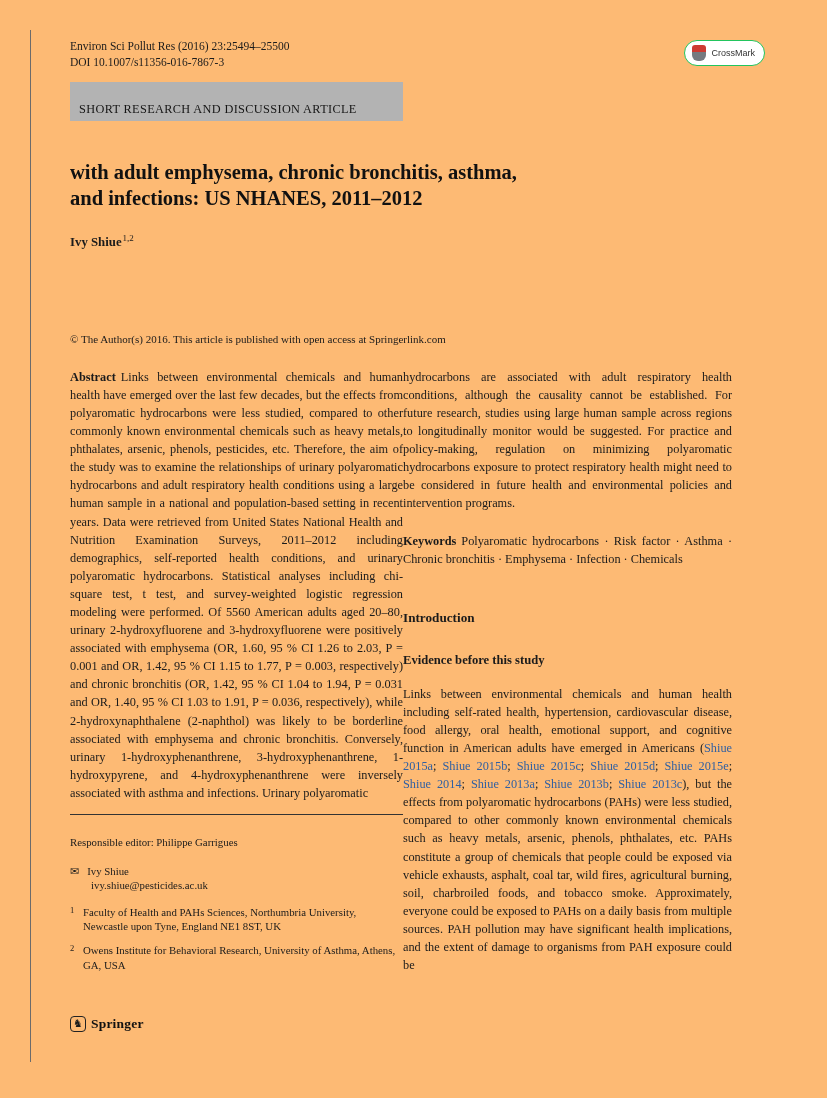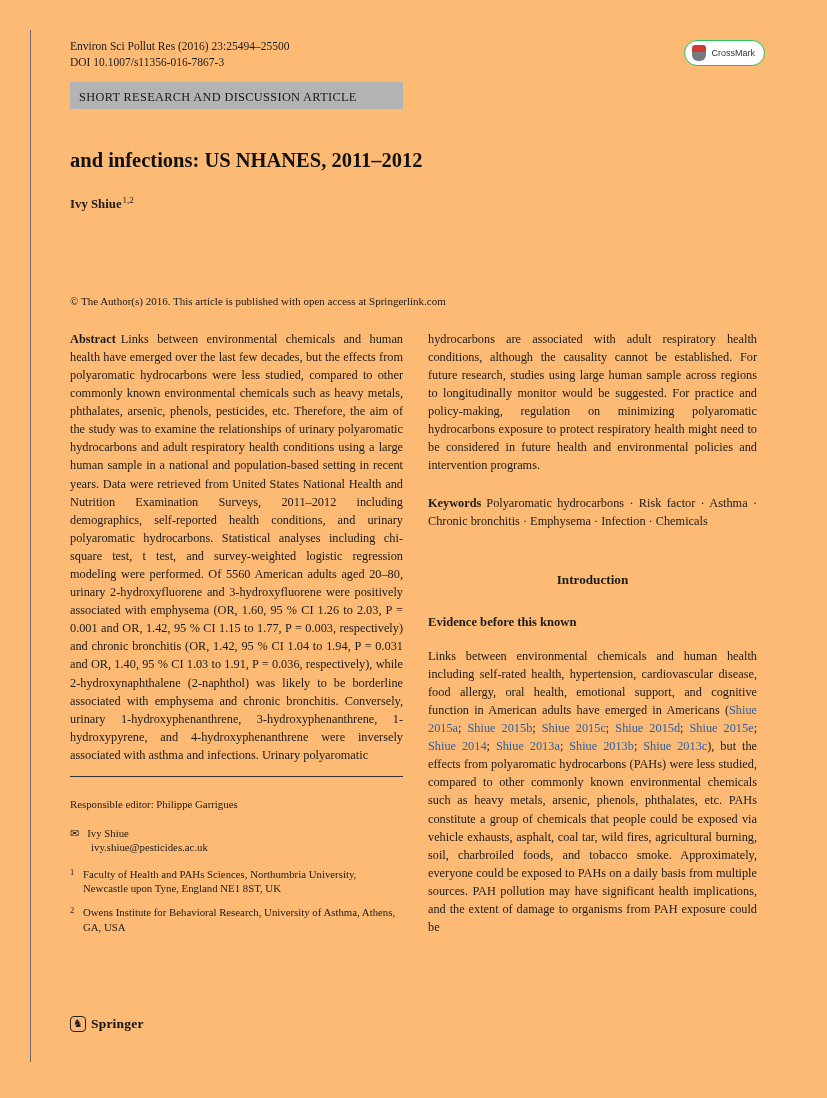--- a/index.html
+++ b/index.html
@@ -11,50 +11,50 @@
 
   .header-row { display:flex; justify-content:space-between; align-items:flex-start; }
   .jref, .doi { font-size:11.5px; line-height:16px; }
   .crossmark { display:flex; align-items:center; gap:5px; border:1px solid #22c55e; border-radius:16px;
                background:#fff; padding:4px 9px 4px 7px; margin-right:-8px; margin-top:2px; cursor:pointer; }
   .cm-icon { width:14px; height:16px; border-radius:3px 3px 6px 6px; flex-shrink:0;
              background:linear-gradient(var(--crossmark-red,#cd3a31) 0 45%, var(--crossmark-gray,#757a80) 45% 100%); }
   .cm-label { font-family:"Liberation Sans","DejaVu Sans",sans-serif; font-size:9px; color:#333; }
 
   .banner { margin-top:12px; width:333px; background:var(--banner-gray,#b3b3b3); color:#161616;
-            padding:8px 0 4px 9px; font-size:12.3px; letter-spacing:0.35px; }
+            padding:20px 0 4px 9px; font-size:12.3px; letter-spacing:0.35px; }
 
   .title { margin-top:38px; font-size:20.5px; font-weight:700; line-height:26px; color:#111; }
   .title .tl { display:block; }
 
   .author { margin-top:22px; font-size:12.8px; font-weight:700; }
   .author sup { font-size:9px; font-weight:400; margin-left:1px; }
 
   .dates { margin-top:82px; font-size:11px; line-height:15.5px; }
 
-  .columns { margin-top:20px; display:flex; gap:25px; height:614px; }
+  .columns { margin-top:20px; display:flex; height:614px; }
   .col { overflow:visible; }
   .col.left { width:333px; display:flex; flex-direction:column; }
   .col.right { width:329px; }
 
   .body-text { font-size:12.3px; line-height:18.1px; text-align:justify; }
   .runin { font-weight:700; margin-right:5px; }
 
   .footblock { margin-top:auto; border-top:1px solid #333; padding-top:20px;
                font-size:10.8px; line-height:14.2px; text-align:left; }
   .editor { margin-bottom:14px; }
   .corr { margin-bottom:13px; }
   .env { margin-right:8px; font-size:11px; }
   .email { padding-left:21px; }
   .affil { display:flex; margin-bottom:10px; }
   .affil .fn-num { width:13px; flex-shrink:0; font-size:8.5px; position:relative; top:-2px; }
   .affil .txt { flex:1; }
 
   .keywords { margin-top:19px; }
-  .sec { margin-top:42px; font-size:13.2px; font-weight:700;text-align:center; }
+  .sec { margin-top:42px; font-size:13.2px; font-weight:700; }
   .subsec { margin-top:27px; font-size:12.6px; font-weight:700; }
   .intro-para { margin-top:17px; }
   .cite-link { color:var(--link-blue,#2e5fa3); cursor:pointer; }
 
   .springer { position:absolute; left:70px; top:1016px; display:flex; align-items:center; }
   .spr-box { display:inline-block; width:16px; height:16px; border:1.4px solid #222; border-radius:4px;
              font-size:11px; line-height:13px; text-align:center; margin-right:5px; }
   .spr-text { font-size:13.5px; font-weight:600; letter-spacing:0.2px; color:#111; }
 </style>
 </head>
@@ -73,20 +73,21 @@
         <span class="cm-icon"></span>
         <span class="cm-label">CrossMark</span>
       </div>
     </div>
 
     <div class="banner">
       <span>SHORT RESEARCH AND DISCUSSION ARTICLE</span>
     </div>
 
     <h1 class="title">
+      <span class="tl">with adult emphysema, chronic bronchitis, asthma,</span>
       <span class="tl">and infections: US NHANES, 2011–2012</span>
     </h1>
 
     <div class="author">
       <span>Ivy Shiue</span><sup>1,2</sup>
     </div>
 
     <div class="dates">
       <div>© The Author(s) 2016. This article is published with open access at Springerlink.com</div>
     </div>
@@ -114,21 +115,21 @@
           </div>
         </div>
       </div>
 
       <div class="col right">
         <p class="body-text">hydrocarbons are associated with adult respiratory health conditions, although the causality cannot be established. For future research, studies using large human sample across regions to longitudinally monitor would be suggested. For practice and policy-making, regulation on minimizing polyaromatic hydrocarbons exposure to protect respiratory health might need to be considered in future health and environmental policies and intervention programs.</p>
         <p class="body-text keywords">
           <span class="runin">Keywords</span><span>Polyaromatic hydrocarbons · Risk factor · Asthma · Chronic bronchitis · Emphysema · Infection · Chemicals</span>
         </p>
         <h2 class="sec">Introduction</h2>
-        <h3 class="subsec">Evidence before this known</h3>
+        <h3 class="subsec">Evidence before this study</h3>
         <p class="body-text intro-para"><span>Links between environmental chemicals and human health including self-rated health, hypertension, cardiovascular disease, food allergy, oral health, emotional support, and cognitive function in American adults have emerged in Americans (</span><span class="cite-link">Shiue 2015a</span><span>; </span><span class="cite-link">Shiue 2015b</span><span>; </span><span class="cite-link">Shiue 2015c</span><span>; </span><span class="cite-link">Shiue 2015d</span><span>; </span><span class="cite-link">Shiue 2015e</span><span>; </span><span class="cite-link">Shiue 2014</span><span>; </span><span class="cite-link">Shiue 2013a</span><span>; </span><span class="cite-link">Shiue 2013b</span><span>; </span><span class="cite-link">Shiue 2013c</span><span>), but the effects from polyaromatic hydrocarbons (PAHs) were less studied, compared to other commonly known environmental chemicals such as heavy metals, arsenic, phenols, phthalates, etc. PAHs constitute a group of chemicals that people could be exposed via vehicle exhausts, asphalt, coal tar, wild fires, agricultural burning, soil, charbroiled foods, and tobacco smoke. Approximately, everyone could be exposed to PAHs on a daily basis from multiple sources. PAH pollution may have significant health implications, and the extent of damage to organisms from PAH exposure could be</span></p>
       </div>
 
     </div>
 
     <div class="springer">
       <span class="spr-box">♞</span>
       <span class="spr-text">Springer</span>
     </div>
 

